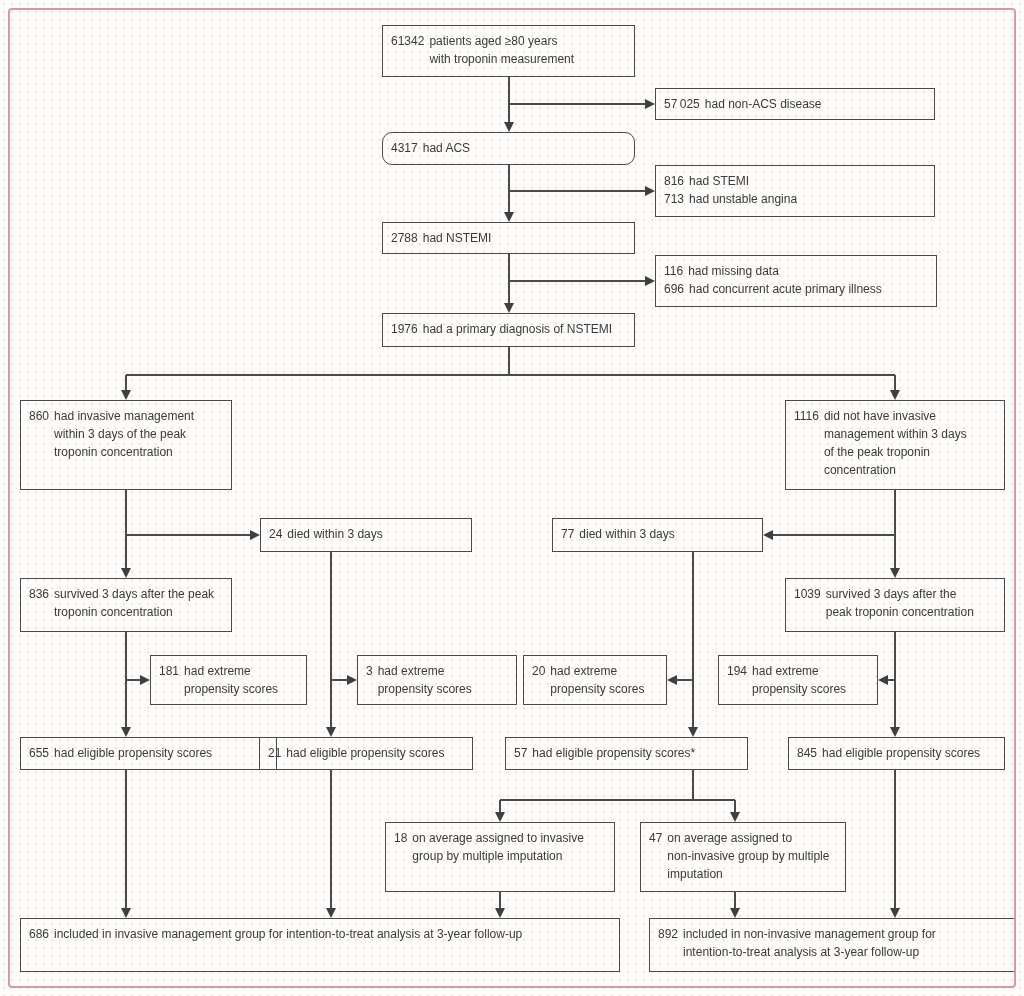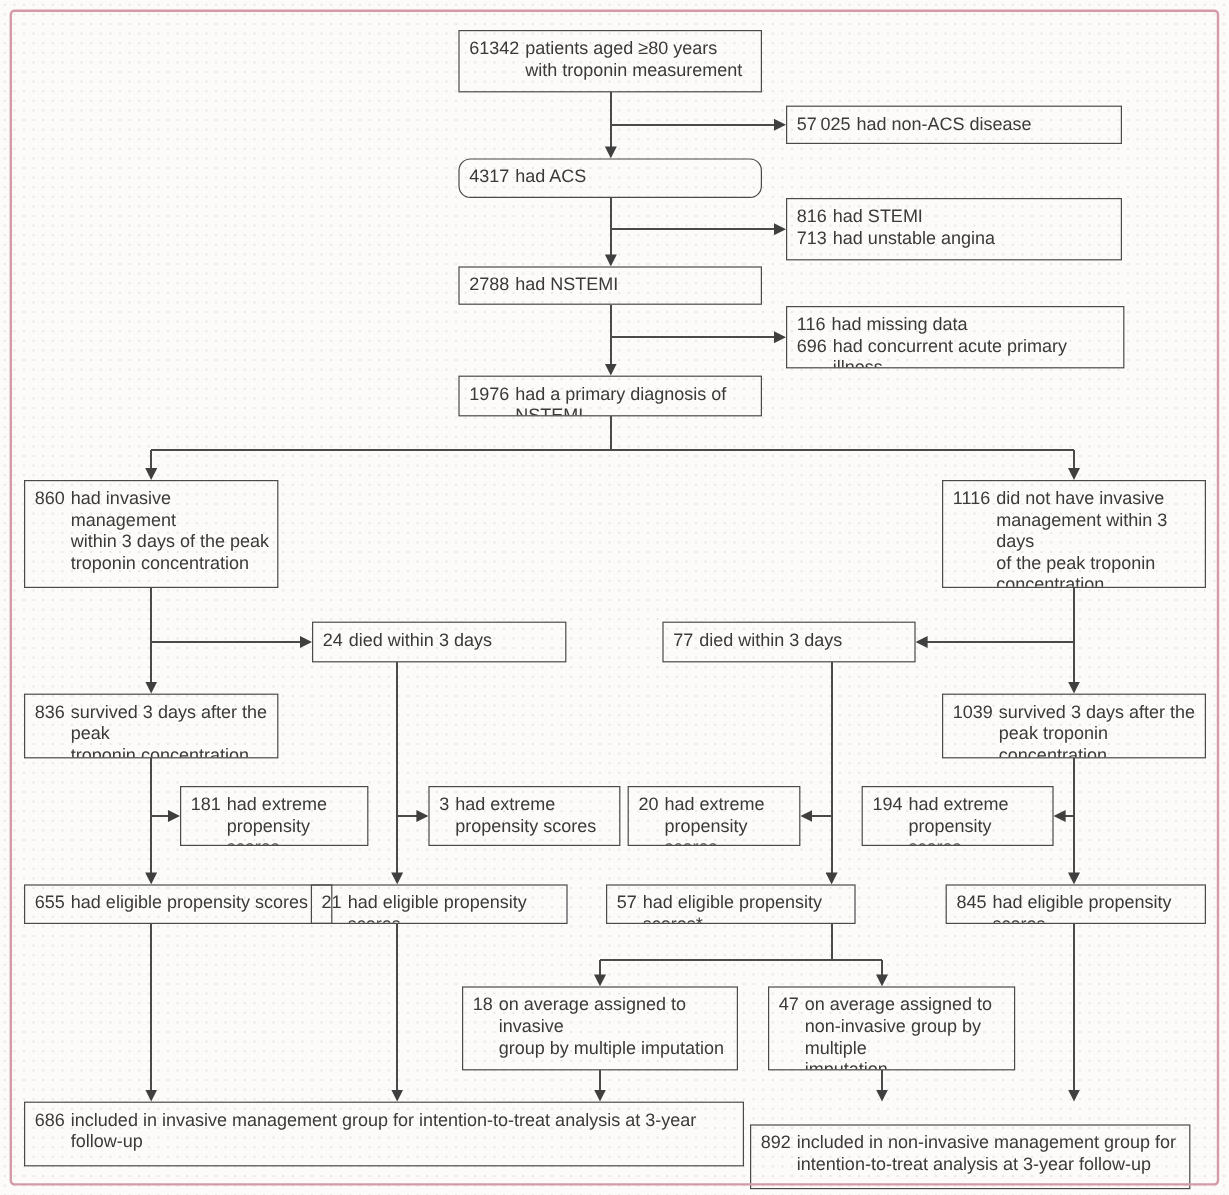--- a/index.html
+++ b/index.html
@@ -17,21 +17,21 @@
     border:2px solid #d49aa8;border-radius:4px;
     pointer-events:none;
   }
   svg.wires{position:absolute;left:0;top:0;pointer-events:none;}
   svg.wires line{stroke:#4a4a4a;stroke-width:1.5;shape-rendering:crispEdges;}
   .box{
     position:absolute;
     border:1.5px solid #4a4a4a;
     padding:6px 6px 15px 8px;
     box-sizing:border-box;
-    font-size:15px;line-height:18px;
+    font-size:12px;line-height:18px;
     overflow:hidden;
     background:transparent;
   }
   .ln{display:flex;align-items:flex-start;}
   .num{flex:0 0 auto;white-space:pre;margin-right:5px;}
   .txt{white-space:pre-line;}
   
   #b-screened{left:382px;top:25px;width:253px;height:52px;}
   #b-nonacs{left:655px;top:88px;width:280px;height:32px;}
   #b-acs{left:382px;top:132px;width:253px;height:33px;border-radius:10px;}
@@ -44,26 +44,26 @@
   #b-died24{left:260px;top:518px;width:212px;height:34px;}
   #b-died77{left:552px;top:518px;width:211px;height:34px;}
   #b-surv836{left:20px;top:578px;width:212px;height:54px;}
   #b-surv1039{left:785px;top:578px;width:220px;height:54px;}
   #b-ext181{left:150px;top:655px;width:157px;height:50px;}
   #b-ext3{left:357px;top:655px;width:160px;height:50px;}
   #b-ext20{left:523px;top:655px;width:144px;height:50px;}
   #b-ext194{left:718px;top:655px;width:160px;height:50px;}
   #b-elig655{left:20px;top:737px;width:257px;height:33px;}
   #b-elig21{left:259px;top:737px;width:214px;height:33px;}
-  #b-elig57{left:505px;top:737px;width:208px;height:33px;}
+  #b-elig57{left:505px;top:737px;width:243px;height:33px;}
   #b-elig845{left:788px;top:737px;width:217px;height:33px;}
   #b-imp10{left:385px;top:822px;width:230px;height:70px;}
   #b-imp47{left:640px;top:822px;width:206px;height:70px;}
   #b-itt686{left:20px;top:918px;width:600px;height:54px;}
-  #b-itt892{left:625px;top:918px;width:367px;height:54px;margin-top:19px;}
+  #b-itt892{left:649px;top:918px;width:367px;height:54px;}
 </style>
 </head>
 <body>
 
 <div class="canvas">
 
   <svg class="wires" width="1024" height="996" viewBox="0 0 1024 996" aria-hidden="true">
     <defs>
       <marker id="ah" markerUnits="userSpaceOnUse" markerWidth="10" markerHeight="10" viewBox="0 0 10 10" refX="8" refY="5" orient="auto">
         <path d="M0 0 L10 5 L0 10 Z" fill="#3f3f3f"></path>

